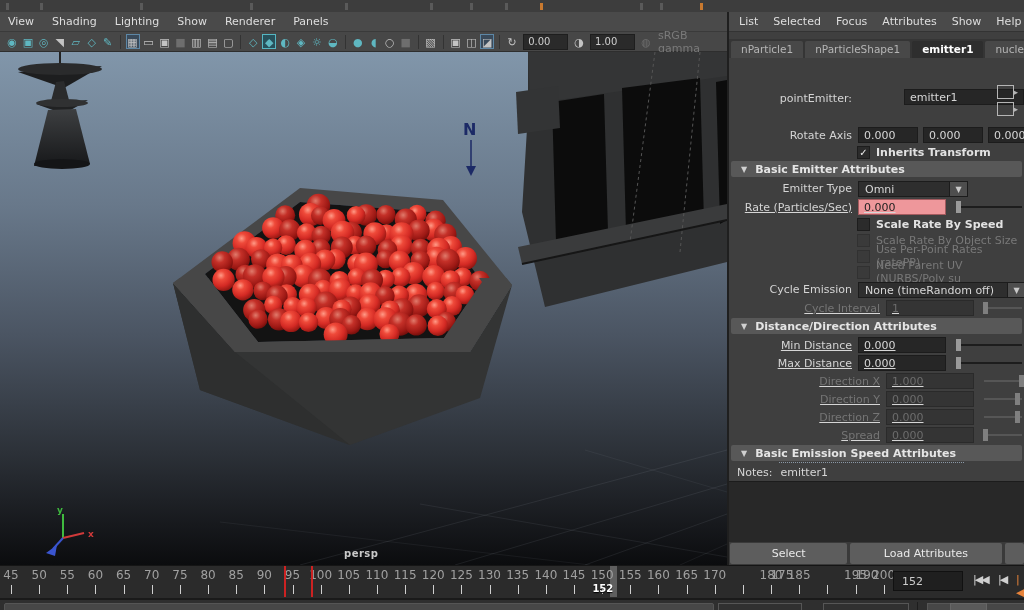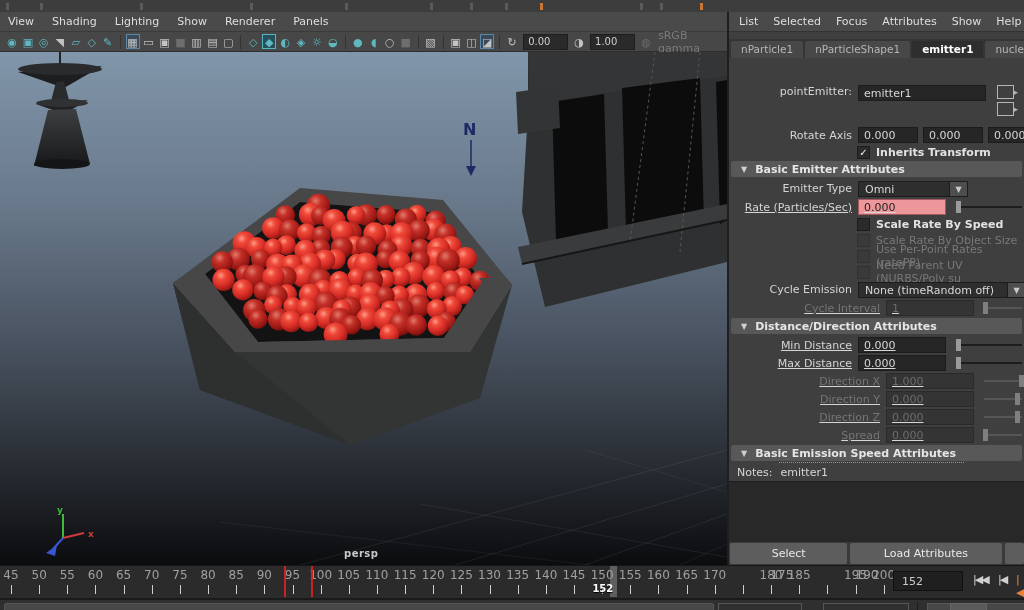--- a/index.html
+++ b/index.html
@@ -25,21 +25,21 @@
   .tbfield{width:38px;height:14px;background:#2a2a2a;color:#cfcfcf;font-size:10px;line-height:14px;
            padding:0 4px;margin:0 3px;border:1px solid #1e1e1e;}
   .tbtext{color:#7a7a7a;font-size:11px;margin-left:4px;}
   #vp-scene{position:absolute;left:0;top:40px;width:727px;height:513px;}
   
   #ae{position:absolute;left:727px;top:12px;width:297px;height:553px;background:#3f3f3f;border-left:2px solid #1f1f1f;box-sizing:border-box;overflow:hidden;}
   #ae-menu{position:absolute;left:0;top:0;width:100%;height:20px;background:#4a4a4a;display:flex;align-items:center;gap:15px;padding-left:10px;border-bottom:1px solid #333;box-sizing:border-box;}
   #ae-tabs{position:absolute;left:0;top:27px;width:100%;height:19px;background:#353535;display:flex;align-items:flex-end;padding-left:2px;box-sizing:border-box;white-space:nowrap;}
   .tab{height:17px;line-height:17px;background:#484848;color:#b5b5b5;padding:0 10px;margin-right:2px;font-size:10.5px;border-radius:2px 2px 0 0;flex:0 0 auto;}
   .tab.active{background:#2e2e2e;color:#fff;font-weight:bold;}
-  #pe-row{position:absolute;left:0;top:73px;width:100%;height:20px;display:flex;align-items:flex-start;}
+  #pe-row{position:absolute;left:0;top:73px;width:100%;height:20px;display:flex;align-items:flex-end;gap:46px;}
   .lbl{width:123px;text-align:right;padding-right:6px;flex:0 0 auto;color:#d4d4d4;}
   .fld{height:16px;line-height:16px;background:#262626;border:1px solid #1c1c1c;color:#d6d6d6;padding:0 5px;box-sizing:border-box;}
   #pe-field{width:128px;}
   .peicon{position:absolute;right:10px;width:15px;height:12px;border:1px solid #b5b5b5;}
   .peicon .arr{position:absolute;right:-5px;top:0px;color:#b5b5b5;font-size:9px;line-height:12px;}
   #pe-icon1{top:73px;} #pe-icon2{top:90px;}
   #ae-rows{position:absolute;left:0;top:114px;width:100%;}
   .row{display:flex;align-items:center;}
   .row .fld{width:88px;flex:0 0 auto;}
   .row.f3{height:18px;} .row.cb{height:16px;} .row.sl{height:18px;text-decoration:underline;} .row.dd{height:19px;}

